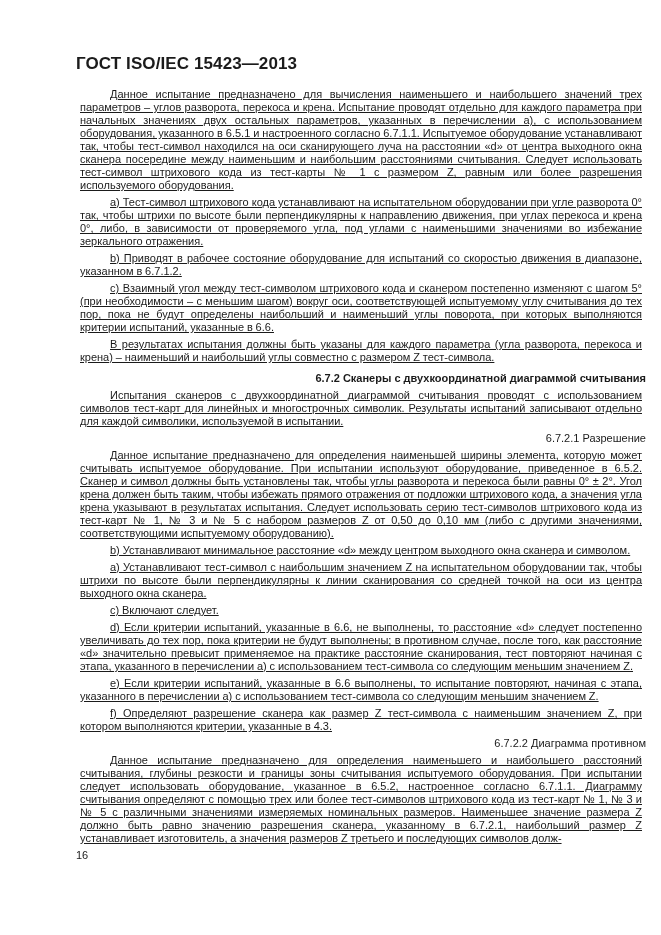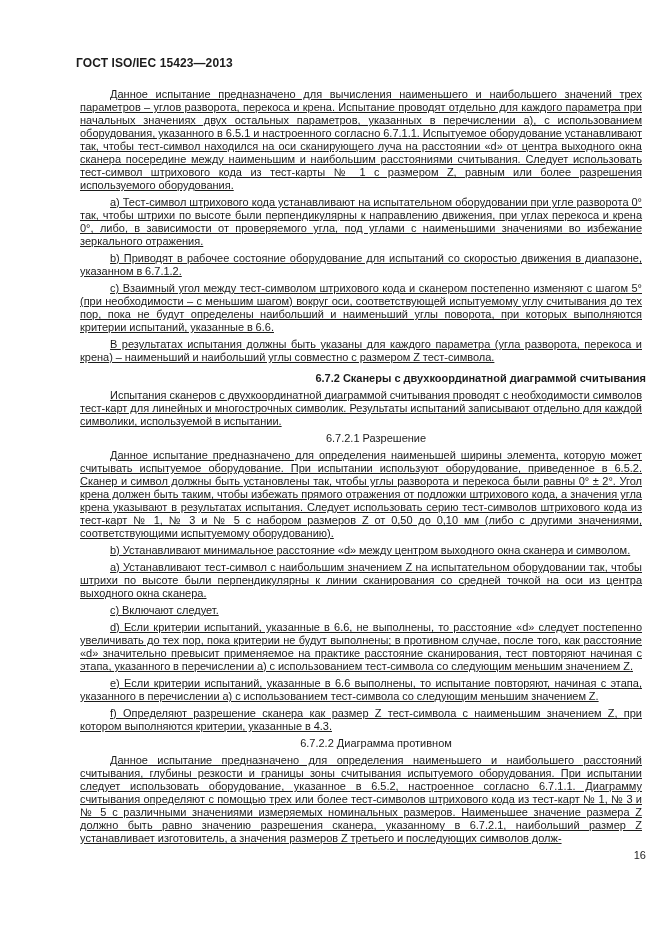--- a/index.html
+++ b/index.html
@@ -18,21 +18,21 @@
     height: 935px;
     padding: 57px 15px 0 76px;
     background: #ffffff;
     font-family: "Liberation Sans", sans-serif;
     font-size: 11px;
     line-height: 13px;
     color: #1b1b1b;
   }
   .running-header {
     font-weight: bold;
-    font-size: 12px;
+    font-size: 17px;
     margin: 0 0 18px 0;
     letter-spacing: 0.1px;
   }
   .para {
     margin: 4px;
     text-align: justify;
     text-indent: 30px;
     hyphens: auto;
     -webkit-hyphens: auto;
     word-spacing: -0.2px;
@@ -40,43 +40,43 @@
   }
   .heading-bold {
     margin: 8px 0 0 0;
     text-indent: 30px;
     font-weight: bold;
     text-align: right;
   }
   .heading-plain {
     margin: 0;
     text-indent: 30px;
-    text-align: center;
+    text-align: right;
   }
   .page-number {
     margin: 3px 0 0 0;
-    text-align: right;
+    text-align: left;
     text-indent: 0;
   }
 </style>
 </head>
 <body>
 
 <div class="page">
 
   <div class="running-header">ГОСТ ISO/IEC 15423—2013</div>
 
   <p class="para">Данное испытание предназначено для вычисления наименьшего и наибольшего значений трех параметров – углов разворота, перекоса и крена. Испытание проводят отдельно для каждого параметра при начальных значениях двух остальных параметров, указанных в перечислении а), с использованием оборудования, указанного в 6.5.1 и настроенного согласно 6.7.1.1. Испытуемое оборудование устанавливают так, чтобы тест-символ находился на оси сканирующего луча на расстоянии «d» от центра выходного окна сканера посередине между наименьшим и наибольшим расстояниями считывания. Следует использовать тест-символ штрихового кода из тест-карты № 1 с размером Z, равным или более разрешения используемого оборудования.</p>
   <p class="para">a) Тест-символ штрихового кода устанавливают на испытательном оборудовании при угле разворота 0° так, чтобы штрихи по высоте были перпендикулярны к направлению движения, при углах перекоса и крена 0°, либо, в зависимости от проверяемого угла, под углами с наименьшими значениями во избежание зеркального отражения.</p>
   <p class="para">b) Приводят в рабочее состояние оборудование для испытаний со скоростью движения в диапазоне, указанном в 6.7.1.2.</p>
   <p class="para">c) Взаимный угол между тест-символом штрихового кода и сканером постепенно изменяют с шагом 5° (при необходимости – с меньшим шагом) вокруг оси, соответствующей испытуемому углу считывания до тех пор, пока не будут определены наибольший и наименьший углы поворота, при которых выполняются критерии испытаний, указанные в 6.6.</p>
   <p class="para">В результатах испытания должны быть указаны для каждого параметра (угла разворота, перекоса и крена) – наименьший и наибольший углы совместно с размером Z тест-символа.</p>
 
   <p class="heading-bold">6.7.2 Сканеры с двухкоординатной диаграммой считывания</p>
-  <p class="para">Испытания сканеров с двухкоординатной диаграммой считывания проводят с необходимости символов тест-карт для линейных и многострочных символик. Результаты испытаний записывают отдельно для каждой символики, используемой в испытании.</p>
+  <p class="para">Испытания сканеров с двухкоординатной диаграммой считывания проводят с использованием символов тест-карт для линейных и многострочных символик. Результаты испытаний записывают отдельно для каждой символики, используемой в испытании.</p>
 
   <p class="heading-plain">6.7.2.1 Разрешение</p>
   <p class="para">Данное испытание предназначено для определения наименьшей ширины элемента, которую может считывать испытуемое оборудование. При испытании используют оборудование, приведенное в 6.5.2. Сканер и символ должны быть установлены так, чтобы углы разворота и перекоса были равны 0° ± 2°. Угол крена должен быть таким, чтобы избежать прямого отражения от подложки штрихового кода, а значения угла крена указывают в результатах испытания. Следует использовать серию тест-символов штрихового кода из тест-карт № 1, № 3 и № 5 с набором размеров Z от 0,50 до 0,10 мм (либо с другими значениями, соответствующими испытуемому оборудованию).</p>
   <p class="para">b) Устанавливают минимальное расстояние «d» между центром выходного окна сканера и символом.</p>
   <p class="para">a) Устанавливают тест-символ с наибольшим значением Z на испытательном оборудовании так, чтобы штрихи по высоте были перпендикулярны к линии сканирования со средней точкой на оси из центра выходного окна сканера.</p>
   <p class="para">c) Включают следует.</p>
   <p class="para">d) Если критерии испытаний, указанные в 6.6, не выполнены, то расстояние «d» следует постепенно увеличивать до тех пор, пока критерии не будут выполнены; в противном случае, после того, как расстояние «d» значительно превысит применяемое на практике расстояние сканирования, тест повторяют начиная с этапа, указанного в перечислении а) с использованием тест-символа со следующим меньшим значением Z.</p>
   <p class="para">e) Если критерии испытаний, указанные в 6.6 выполнены, то испытание повторяют, начиная с этапа, указанного в перечислении а) с использованием тест-символа со следующим меньшим значением Z.</p>
   <p class="para">f) Определяют разрешение сканера как размер Z тест-символа с наименьшим значением Z, при котором выполняются критерии, указанные в 4.3.</p>
 

